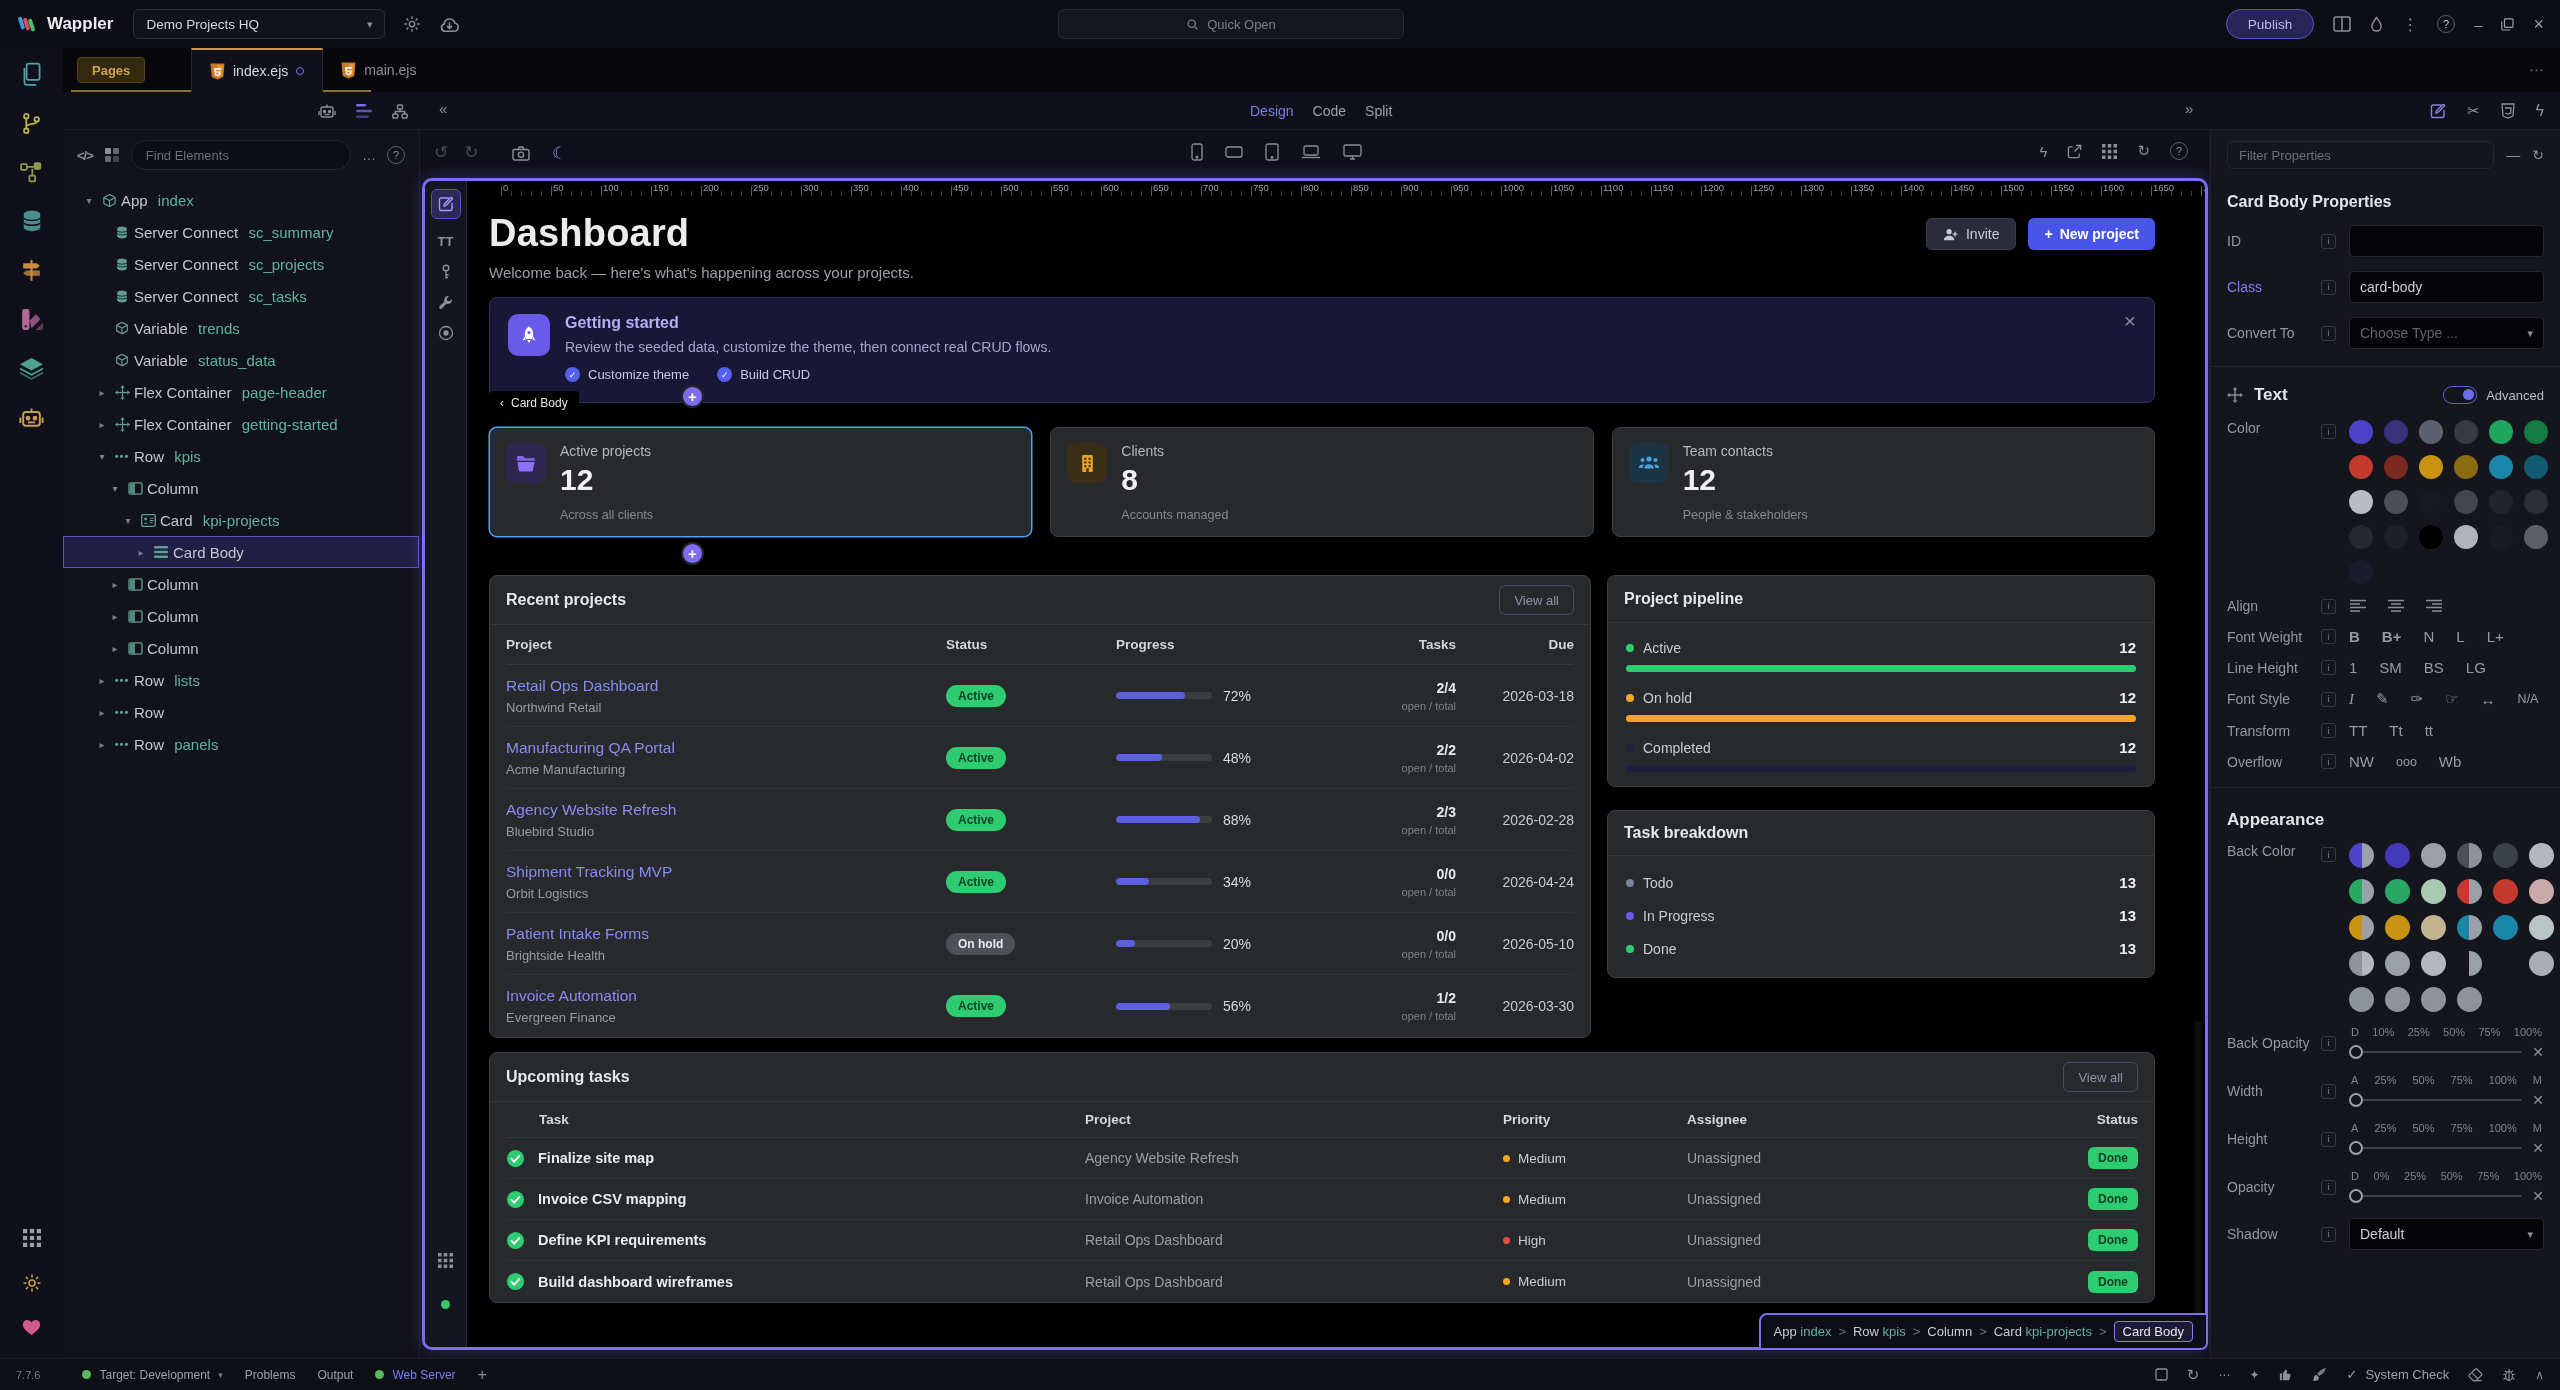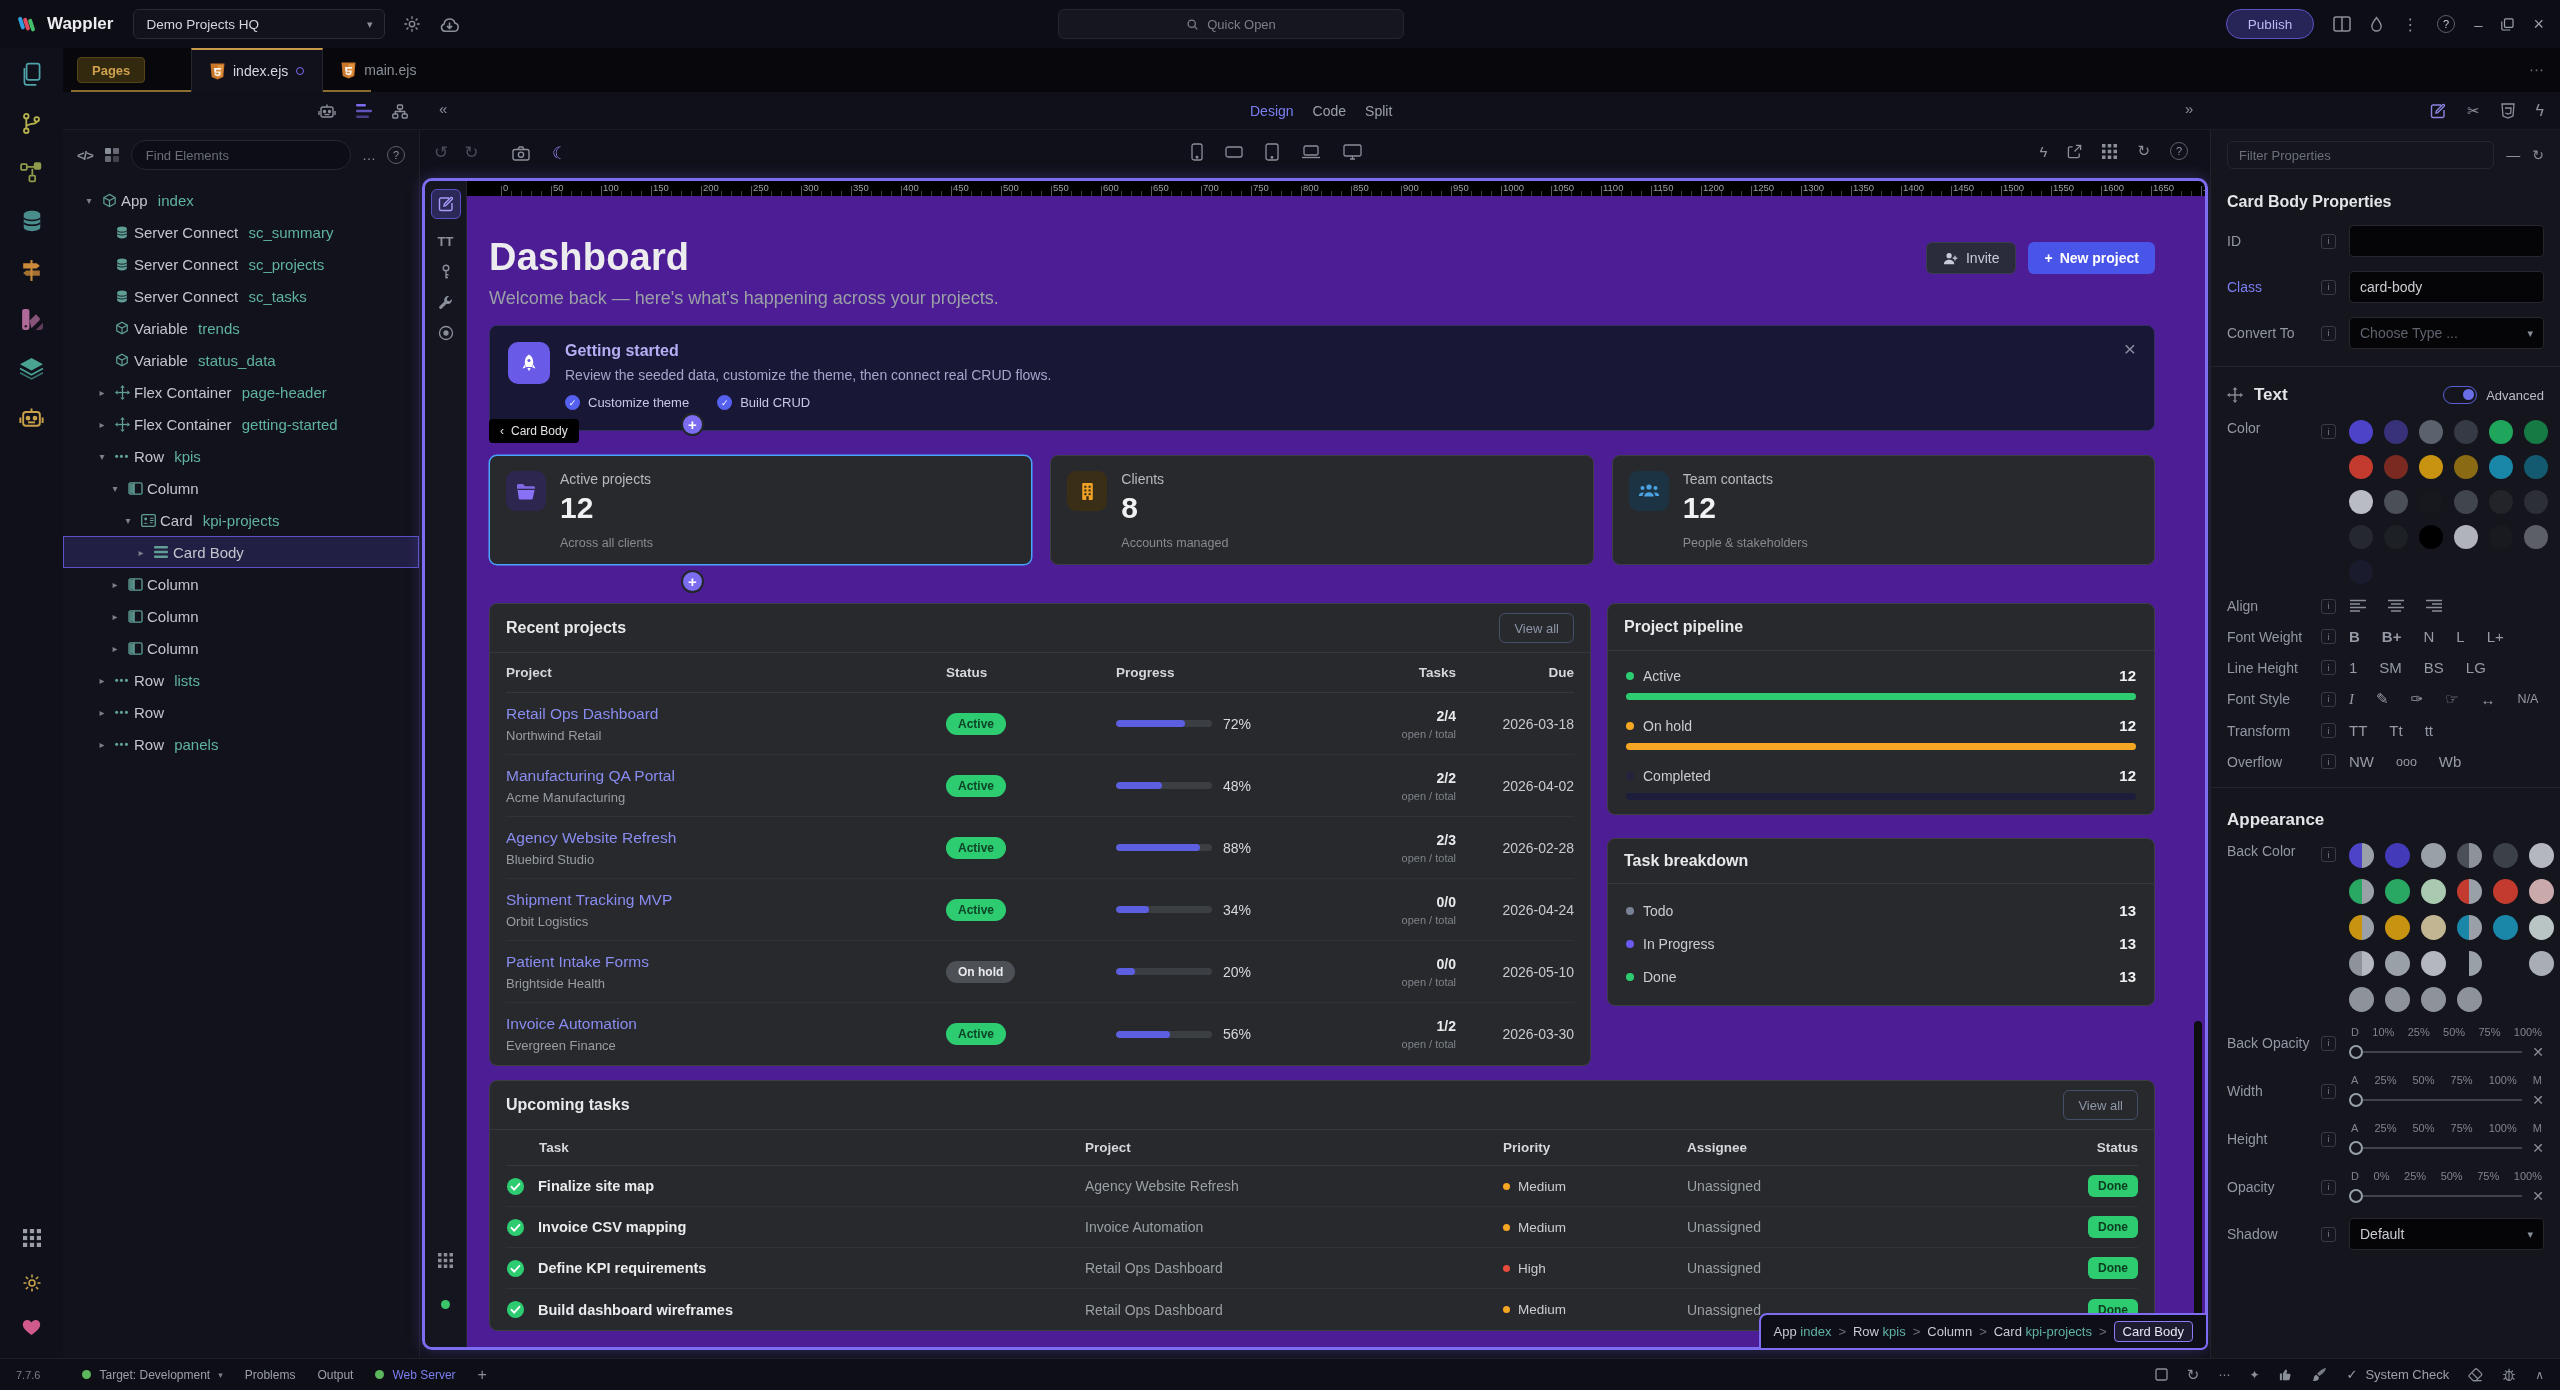--- a/index.html
+++ b/index.html
@@ -71,27 +71,27 @@
 .toolcol{position:absolute;left:0;top:0;bottom:0;width:42px;background:#15151f;border-right:1px solid #252530;border-radius:7px 0 0 7px;display:flex;flex-direction:column;align-items:center;padding-top:8px;gap:15px}
 .tc-active{width:30px;height:30px;border-radius:6px;background:#2c2958;border:1px solid #5a50c8;color:#a89bf8;display:flex;align-items:center;justify-content:center}
 .tc{color:#8a8f98;font-size:13px}
 .tc-tt{font-weight:bold;letter-spacing:0;font-size:13px}
 .tc-bottom{margin-top:auto;margin-bottom:38px;display:flex;flex-direction:column;align-items:center;gap:32px}
 .gdot{width:9px;height:9px;border-radius:50%;background:#3ac569}
 .ruler{position:absolute;left:42px;right:0;top:0;height:15px;background:#000;overflow:hidden;border-radius:0 7px 0 0}
 .ruler::before{content:"";position:absolute;left:34px;right:0;bottom:0;height:5px;background:repeating-linear-gradient(90deg,#3c3c46 0 1px,transparent 1px 10px)}
 .ruler::after{content:"";position:absolute;left:34px;right:0;bottom:0;height:10px;background:repeating-linear-gradient(90deg,#5a5a64 0 1px,transparent 1px 50px)}
 .ruler i{position:absolute;top:1px;font-size:9.5px;color:#9aa0a6;font-style:normal}
-.pg{position:absolute;left:42px;top:15px;right:0;bottom:0;background:#4c1d95;overflow:hidden;padding:40px 50px 0 22px;border-radius:0 0 7px 0}
+.pg{position:absolute;left:42px;top:15px;right:0;bottom:0;background:#000000;overflow:hidden;padding:16px 50px 0 22px;border-radius:0 0 7px 0}
 .pg-scroll{position:absolute;right:3px;top:840px;bottom:5px;width:8px;background:#0e0e11;border-radius:4px}
 
 
 .pg-head{display:flex;justify-content:space-between;align-items:flex-start}
 .pg-title{font-size:38px;font-weight:bold;color:#ececee;letter-spacing:.2px}
-.pg-sub{margin-top:9px;font-size:18px;color:#9aa0a6}
+.pg-sub{margin-top:9px;font-size:15px;color:#9aa0a6}
 .pg-actions{display:flex;gap:12px;margin-top:6px}
 .btn-invite{height:32px;padding:0 16px;border-radius:6px;background:#2a2c3c;border:1px solid #3a3d50;color:#c9ccd8;font-size:14px;display:flex;align-items:center;gap:8px}
 .btn-new{height:32px;padding:0 16px;border-radius:6px;background:#4955e8;color:#fff;font-size:14px;font-weight:bold;display:flex;align-items:center;gap:7px}
 .banner{position:relative;margin-top:16px;background:#181836;border:1px solid #30305e;border-radius:8px;padding:16px 18px;height:106px;display:flex;gap:15px}
 .banner-tile{width:42px;height:42px;border-radius:10px;background:#6a5ae8;display:flex;align-items:center;justify-content:center;flex:none}
 .banner-title{font-size:16px;font-weight:bold;color:#b4aef5}
 .banner-text{margin-top:7px;font-size:14px;color:#a6a4cc}
 .banner-checks{display:flex;gap:28px;margin-top:12px}
 .bcheck{display:flex;align-items:center;gap:8px;font-size:13px;color:#c6c8e4}
 .bcheck .cc{width:15px;height:15px;border-radius:50%;background:#5560ee;color:#fff;font-size:9px;display:flex;align-items:center;justify-content:center}

